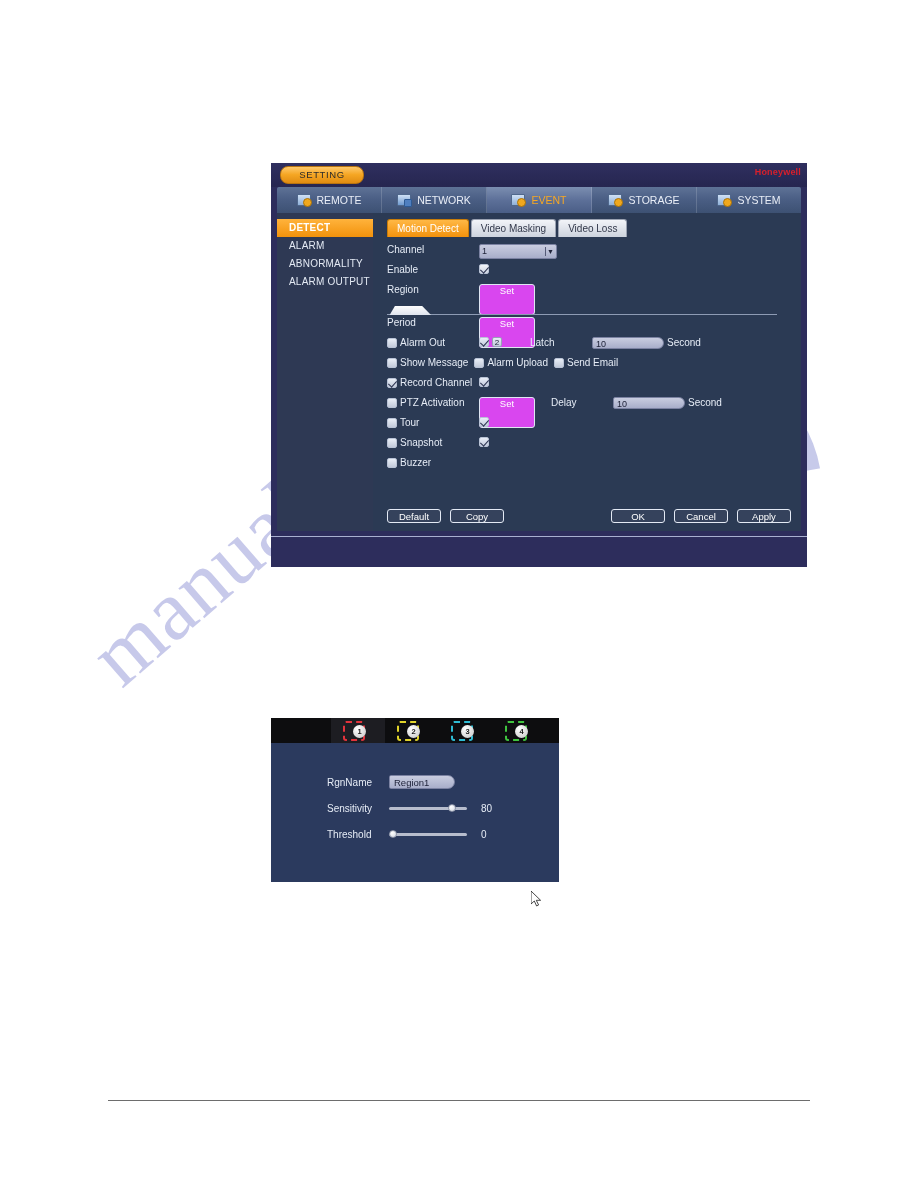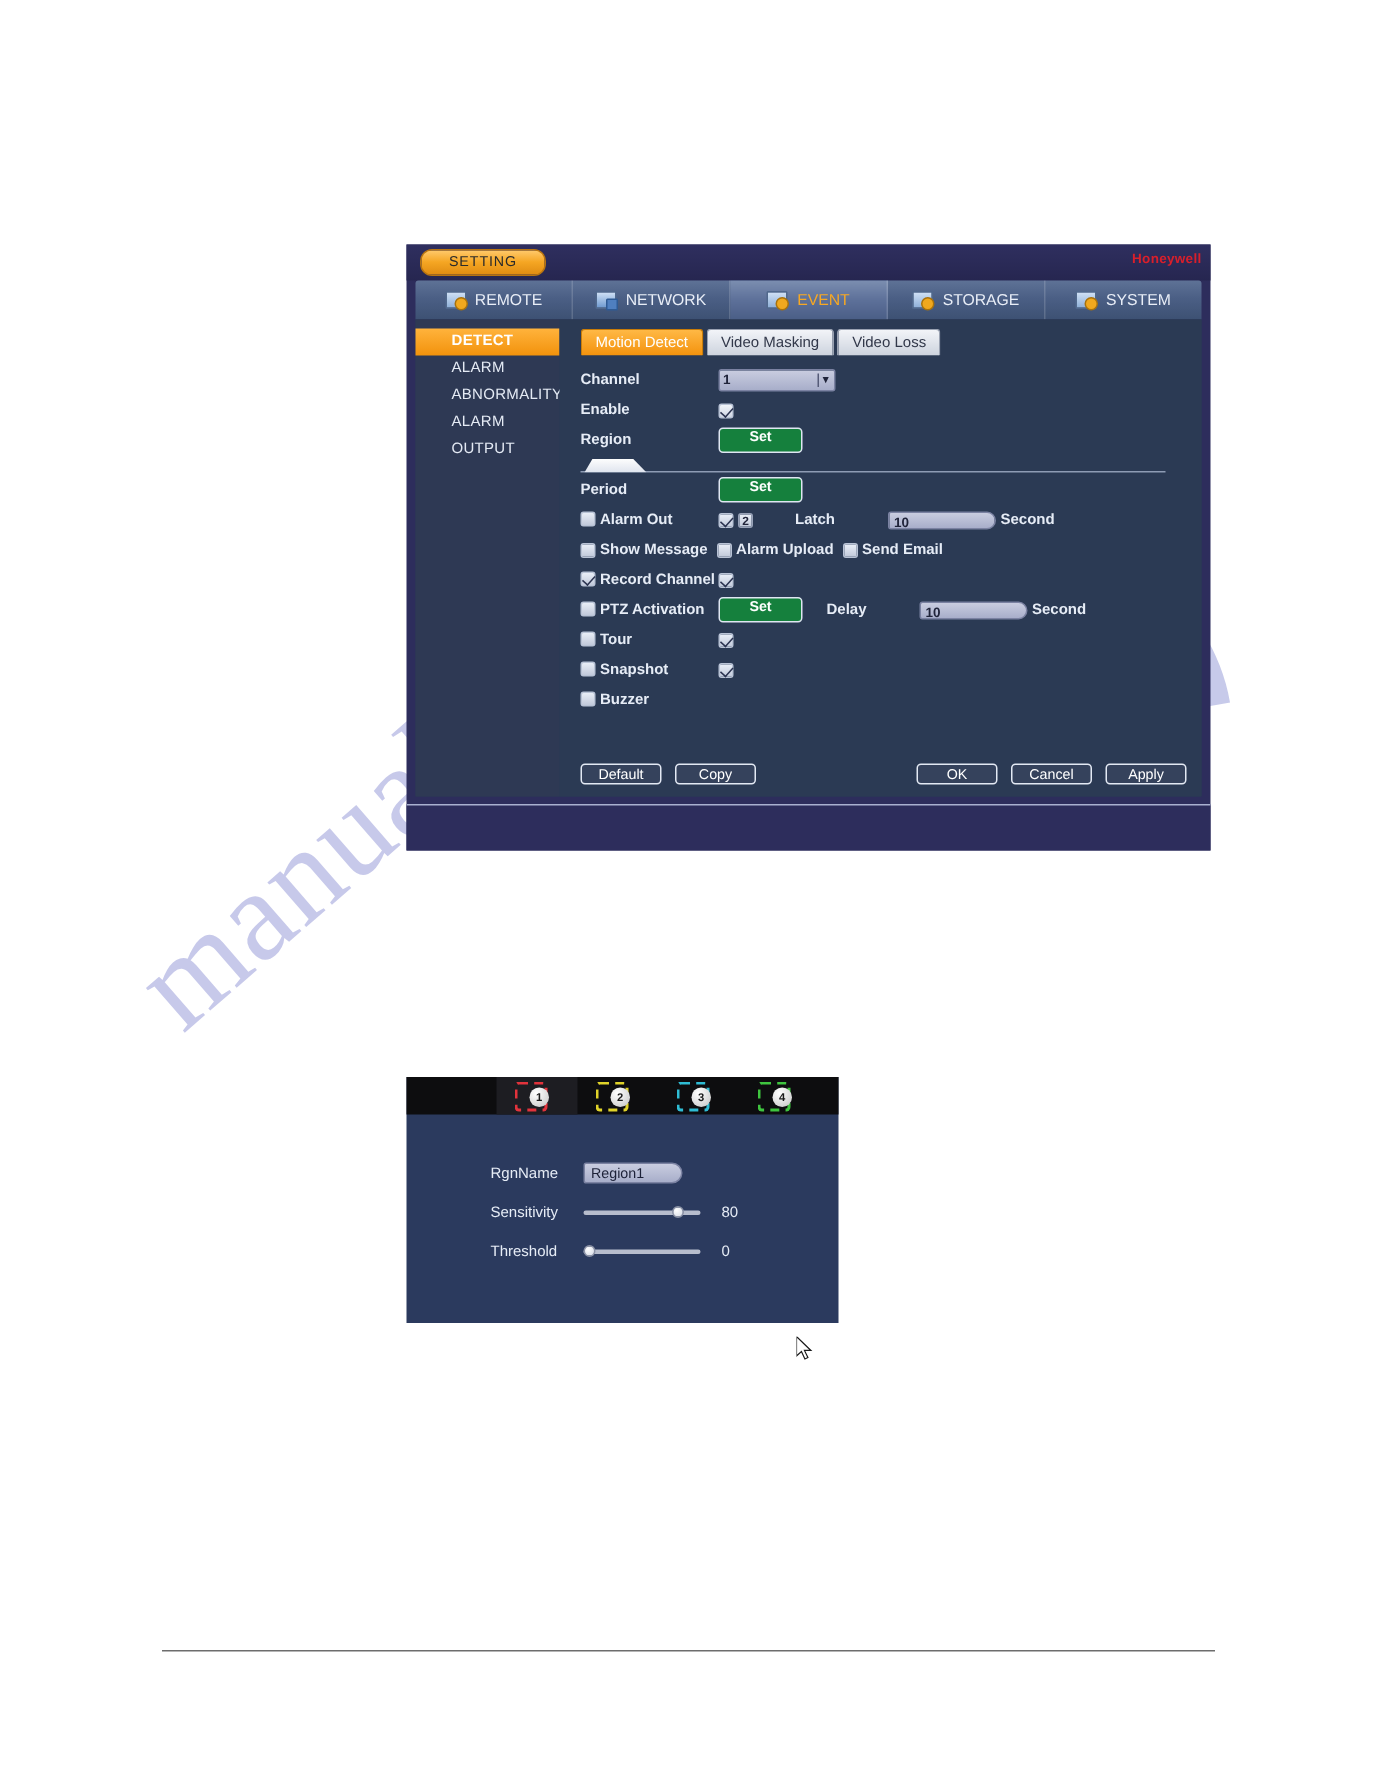--- a/index.html
+++ b/index.html
@@ -155,21 +155,21 @@
 
   .side-nav {
     width: 96px;
     flex: 0 0 96px;
     background: #2e3954;
     padding-top: 6px;
   }
   .nav-item {
     height: 18px;
     line-height: 18px;
-    padding-left: 24px;
+    padding-left: 12px;
     font-size: 10px;
     color: #e4eaf4;
     letter-spacing: 0.2px;
   }
   .nav-item.active {
     background: linear-gradient(180deg, #ffb33c 0%, #f2920c 100%);
     color: #ffffff;
     font-weight: bold;
   }
 
@@ -203,24 +203,23 @@
     border-color: #c87c09;
   }
 
   
   .form-area {
     position: relative;
     margin-top: 8px;
   }
   .row {
     display: flex;
-    align-items: center;
+    align-items: flex-start;
     height: 19px;
     margin-bottom: 1px;
-    font-weight: bold;
   }
   .lbl {
     width: 92px;
     flex: 0 0 92px;
     font-size: 10px;
     color: #e6ecf6;
   }
 
   .select-box {
     width: 72px;
@@ -245,27 +244,27 @@
   .select-box .bar {
     position: absolute;
     right: 10px;
     top: 2px;
     width: 1px; height: 9px;
     background: #555b78;
   }
 
   .btn {
     display: inline-block;
-    height: 17px;
+    height: 31px;
     line-height: 12px;
     min-width: 56px;
     text-align: center;
     font-size: 9.5px;
     color: #ffffff;
-    background: #15803d;
+    background: #d946ef;
     border: 1px solid #dfe6f2;
     border-radius: 3px;
     box-sizing: border-box;
   }
 
   .chk {
     width: 10px;
     height: 10px;
     border: 1px solid #b9c3d6;
     background: linear-gradient(180deg,#e9eef7 0%, #c2cadb 100%);

